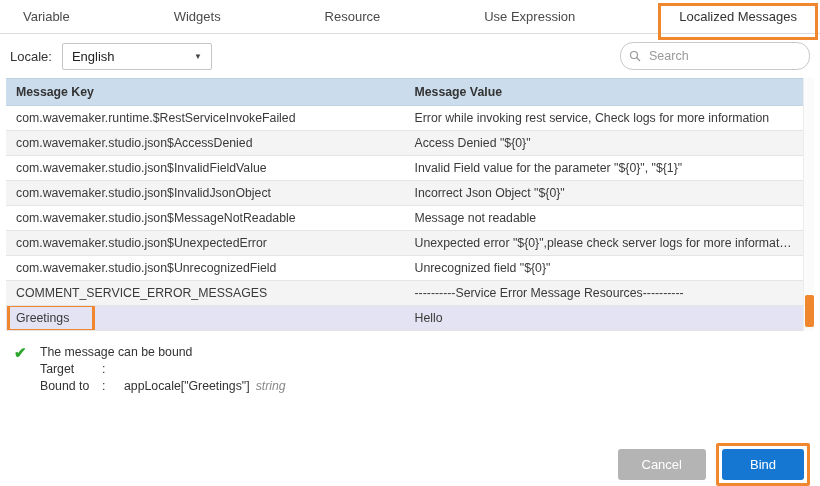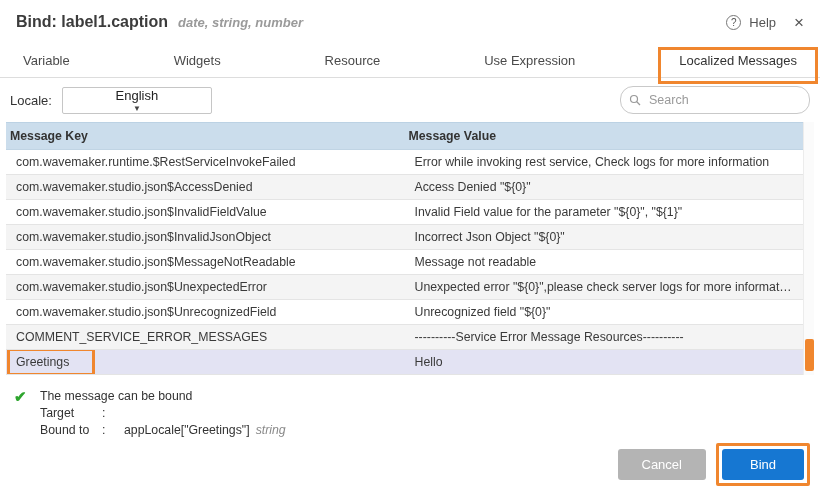--- a/index.html
+++ b/index.html
@@ -29,33 +29,33 @@
   .tabs{display:flex;height:34px;border-bottom:1px solid #ddd;padding:0 8px;align-items:stretch;justify-content:space-between;}
   .tab{padding:0 15px;font-size:13px;color:#4a4a4a;display:flex;align-items:center;cursor:pointer;position:relative;}
   .tab.active{color:#333;}
   .tab.active::after{content:'';position:absolute;left:-6px;right:-6px;top:3px;bottom:-7px;
     border:3px solid var(--annotation);pointer-events:none;z-index:5;}
 
   
   .toolbar{display:flex;align-items:center;padding:9px 10px;height:44px;}
   .toolbar label{font-size:13px;color:#333;margin-right:10px;}
   .select{width:150px;height:27px;border:1px solid #c6c6c6;border-radius:2px;display:flex;
-    align-items:center;justify-content:space-between;padding:0 9px;font-size:13px;color:#222;background:#fff;cursor:pointer;flex-direction:column;}
+    align-items:center;justify-content:space-between;padding:0 9px;font-size:13px;color:#222;background:#fff;cursor:pointer;}
   .select .caret{font-size:8px;color:#444;}
   .search-box{margin-left:auto;width:190px;height:28px;border:1px solid #c9c9c9;border-radius:13px;
     display:flex;align-items:center;padding:0 8px;background:#fff;}
   .search-box input{border:none;outline:none;flex:1;font-size:12.5px;margin-left:6px;color:#333;
     font-family:"Liberation Sans",sans-serif;min-width:0;}
   .search-box input::placeholder{color:#9a9a9a;}
 
   
   .table-wrap{display:flex;margin:0 6px;align-items:stretch;}
   table{border-collapse:collapse;width:100%;table-layout:fixed;font-size:12.3px;}
   th{background:var(--header-bg);text-align:left;font-weight:bold;color:#333;
-    padding:6px 4px;border-top:1px solid #bcd2e4;border-bottom:1px solid #c0d4e4;height:25px;}
+    padding:6px 10px;border-top:1px solid #bcd2e4;border-bottom:1px solid #c0d4e4;height:25px;}
   td{padding:5px 10px;border-bottom:1px solid #e4e4e4;color:#3a3a3a;height:24px;
     white-space:nowrap;overflow:hidden;text-overflow:ellipsis;position:relative;}
   tbody tr:nth-child(even){background:#f4f4f4;}
   tbody tr.selected{background:var(--selected-row);}
   td.annotated::after{content:'';position:absolute;left:1px;top:-2px;bottom:-2px;width:82px;
     border:3px solid var(--annotation);pointer-events:none;z-index:4;}
 
   .scrollbar{width:11px;background:#fbfbfb;border-left:1px solid #ececec;position:relative;flex:0 0 11px;}
   .scroll-thumb{position:absolute;left:1px;bottom:4px;width:9px;height:32px;background:var(--annotation);border-radius:2px;}
 
@@ -75,29 +75,20 @@
     font-family:"Liberation Sans",sans-serif;}
   .btn-cancel{background:#b4b4b4;}
   .bind-annot{border:3px solid var(--annotation);padding:3px;border-radius:2px;}
   .btn-bind{background:var(--accent-blue);padding:8px 28px;}
 </style>
 </head>
 <body>
 
 <div class="dialog">
 
-  <div class="hdr">
-    <span class="title">Bind: label1.caption</span>
-    <span class="subtitle">date, string, number</span>
-    <div class="hdr-right">
-      <span class="q-icon">?</span>
-      <span>Help</span>
-      <span class="close-x">×</span>
-    </div>
-  </div>
 
   <div class="tabs">
       <div class="tab">Variable</div>
       <div class="tab">Widgets</div>
       <div class="tab">Resource</div>
       <div class="tab">Use Expression</div>
       <div class="tab active">Localized Messages</div>
     </div>
 
   <div class="toolbar">

